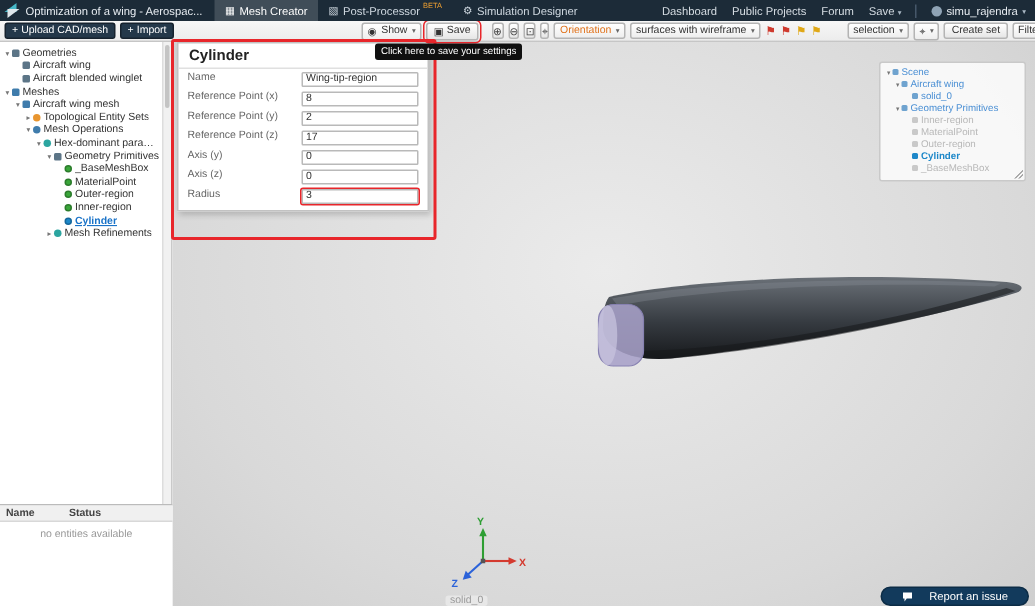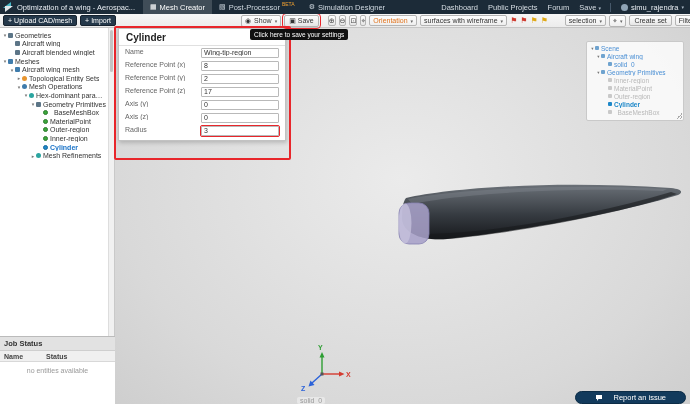--- a/index.html
+++ b/index.html
@@ -69,21 +69,21 @@
   .js-col-name{width:42px}
   .js-empty{color:#999;text-align:center;padding:5px 2px}
 
   
   .viewport{position:absolute;left:115px;top:28px;width:575px;height:380px;
     background:radial-gradient(ellipse at 50% 40%,#ebebeb 0%,#d9d9d9 70%,#cecece 100%);overflow:hidden;z-index:1}
   .vp-svg{position:absolute;left:0;top:0}
   .status-label{position:absolute;left:182px;bottom:4px;font-size:7px;color:#9a9a9a;background:rgba(255,255,255,.4);
     padding:0 3px;border-radius:2px}
   .report-btn{position:absolute;right:4px;bottom:4px;height:13px;background:#123a5c;color:#fff;font-size:7.5px;
-    border-radius:7px;display:flex;align-items:center;gap:10px;padding:0 19px;cursor:pointer;border:1px solid #0c2c46}
+    border-radius:7px;display:flex;align-items:center;gap:10px;padding:0 13px;cursor:pointer;border:1px solid #0c2c46}
 
   
   .scenepanel{position:absolute;right:6px;top:13px;width:98px;background:rgba(252,252,252,.88);
     border:1px solid #c9c9c9;border-radius:2px;font-size:6.5px;padding:2px 2px 4px 2px;z-index:2}
   .sitem{display:flex;align-items:center;height:8px;white-space:nowrap;overflow:hidden;cursor:pointer}
   .sitem .exp{width:5px;font-size:4.5px}
   .sdot{width:4px;height:4px;border-radius:1px;margin-right:2px;flex:0 0 auto}
   .s-link{color:#4a8fd4}.s-dis{color:#b8b8b8}.s-hl{color:#1e88c9;font-weight:bold}
   .sd-blue{background:#6fa3cf}.sd-gray{background:#c9c9c9}.sd-hl{background:#1e88c9}
   .resize-corner{position:absolute;right:1px;bottom:1px;width:6px;height:6px;
@@ -273,21 +273,20 @@
           <span class="exp c"></span>
           <span class="ic ic-ref"></span>
           <span class="tl">Mesh Refinements</span>
         </div>
     </div>
     <div class="vscroll">
         <div class="vthumb"></div>
       </div>
 
     <div class="jobstatus">
-      <div class="js-title">Job Status</div>
       <div class="js-cols">
         <span class="js-col-name">Name</span>
         <span>Status</span>
       </div>
       <div class="js-empty">no entities available</div>
     </div>
   </div>
 
   <div class="viewport">
     <svg class="vp-svg" width="575" height="380" viewBox="0 0 575 380">

